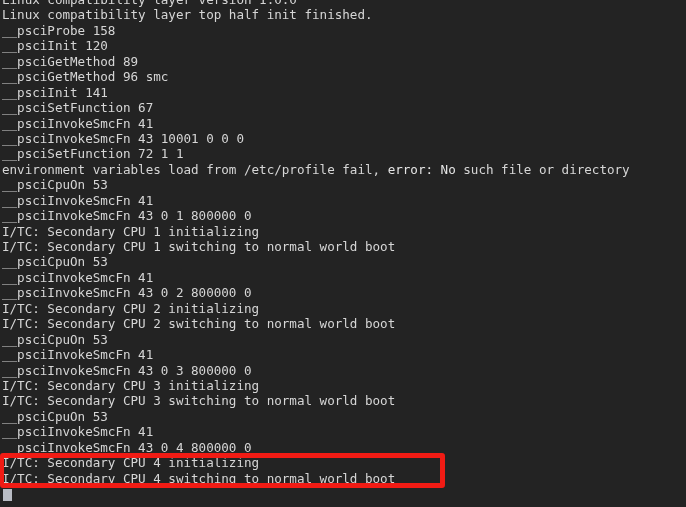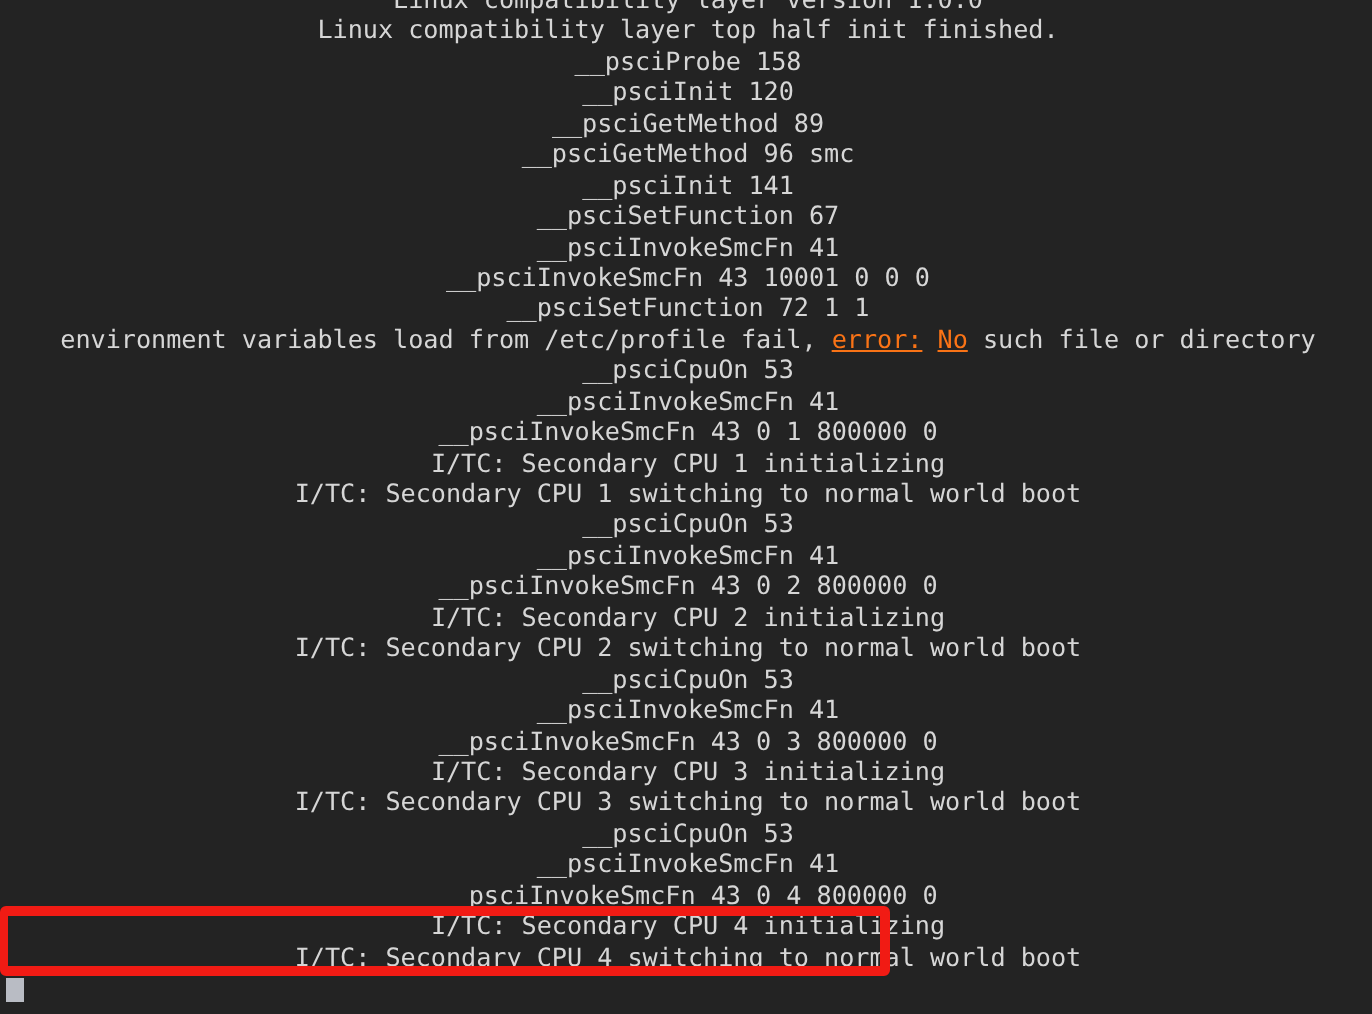--- a/index.html
+++ b/index.html
@@ -34,26 +34,24 @@
   }
 
   
   #console-output .log-line:first-child {
     margin-top: -8px;
   }
 
   .log-line {
     height: 15.45px;
     white-space: pre;
-    text-align: center;
   }
 
   .seg-error {
-    color: #f97316;
-    text-decoration: underline;
+    color: #e5e5e5;
   }
 
   
   #highlight-box {
     position: absolute;
     left: 0px;
     top: 453px;
     width: 445px;
     height: 35px;
     border: 5px solid #f11b14;

